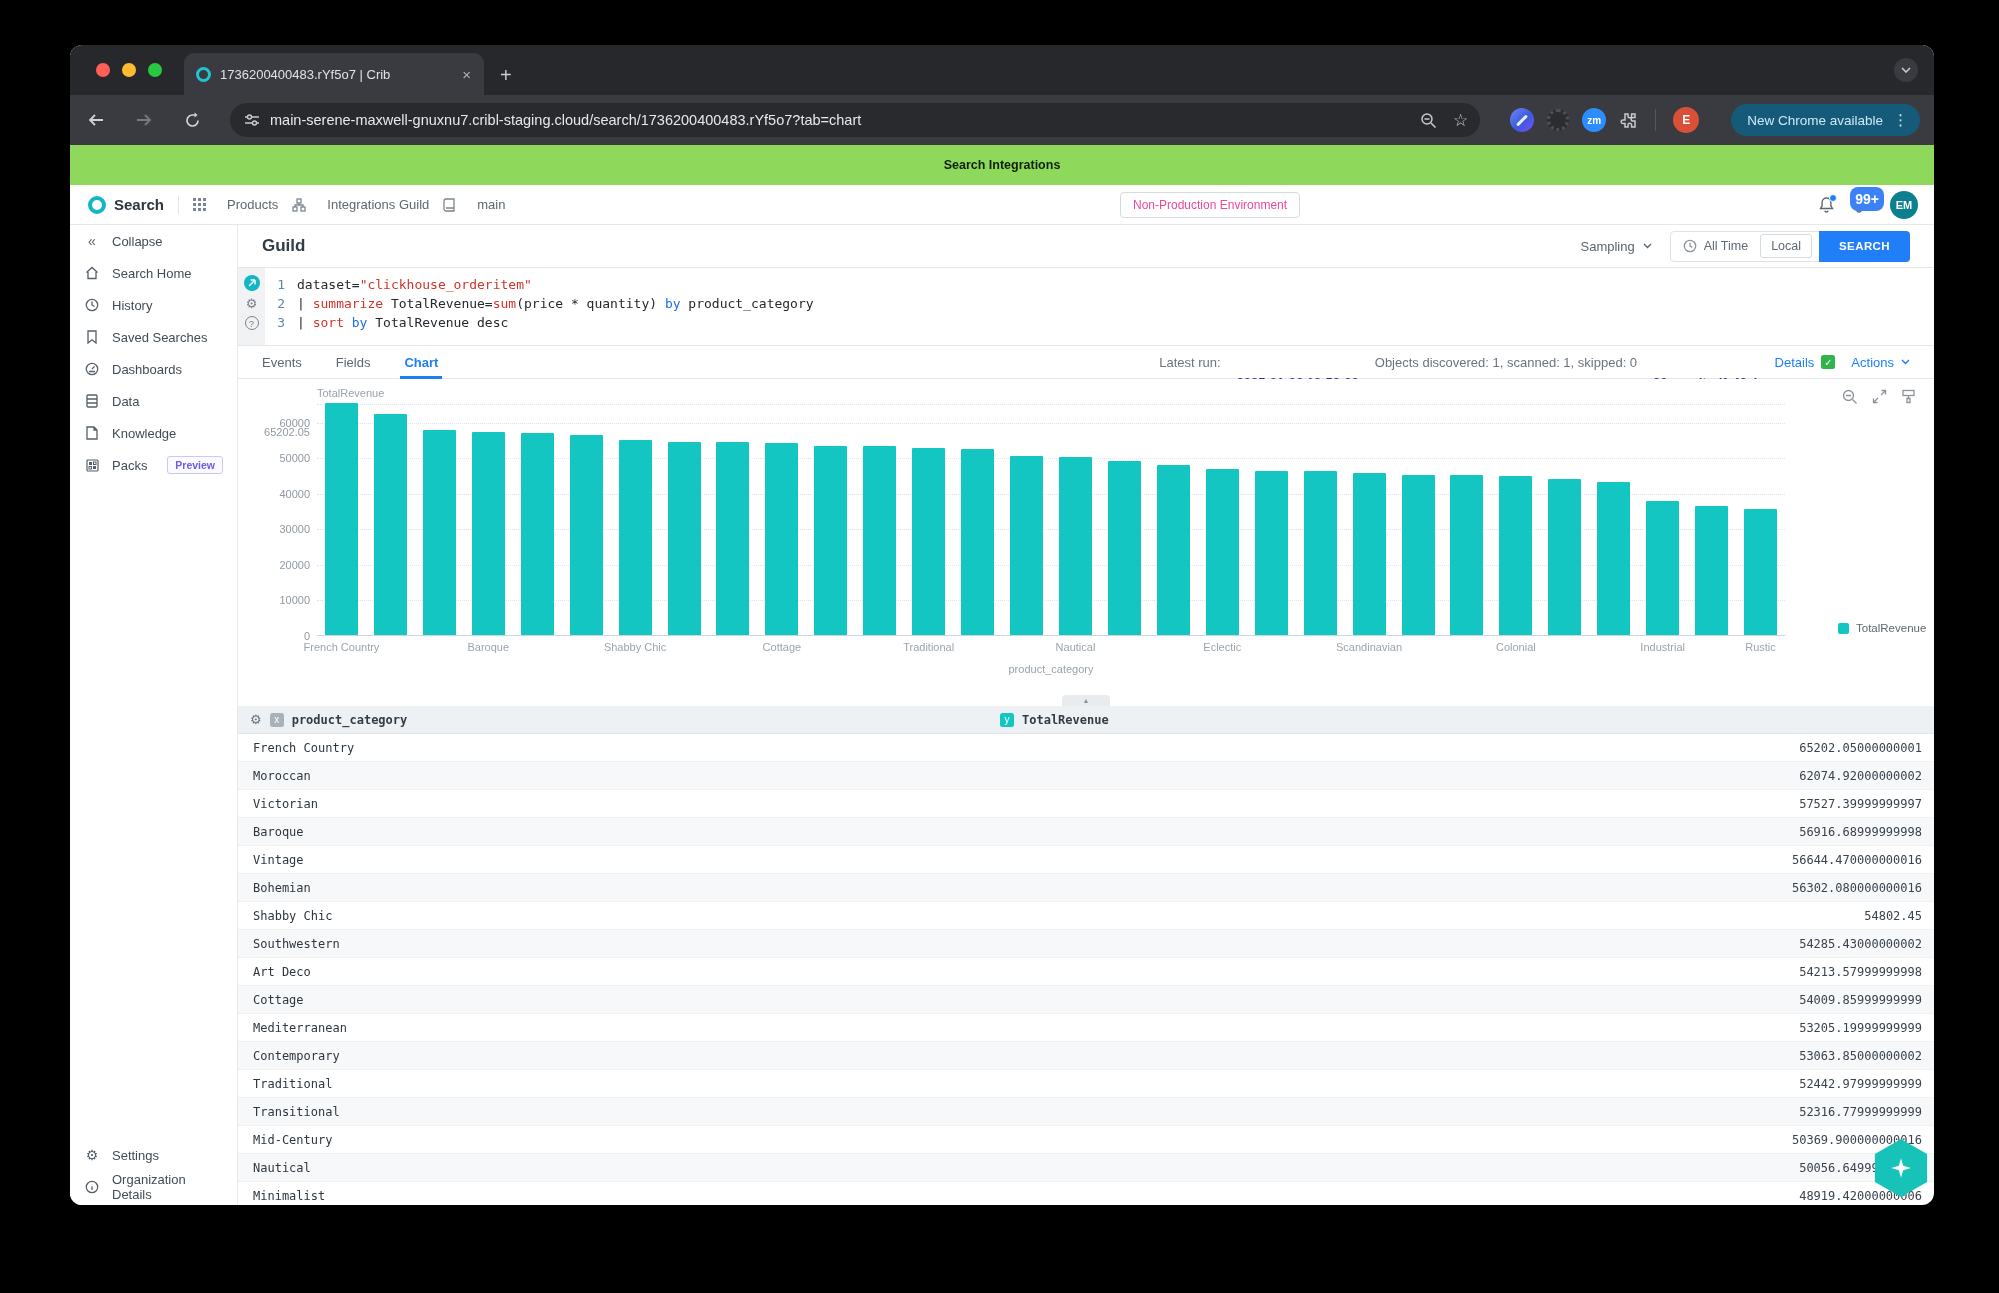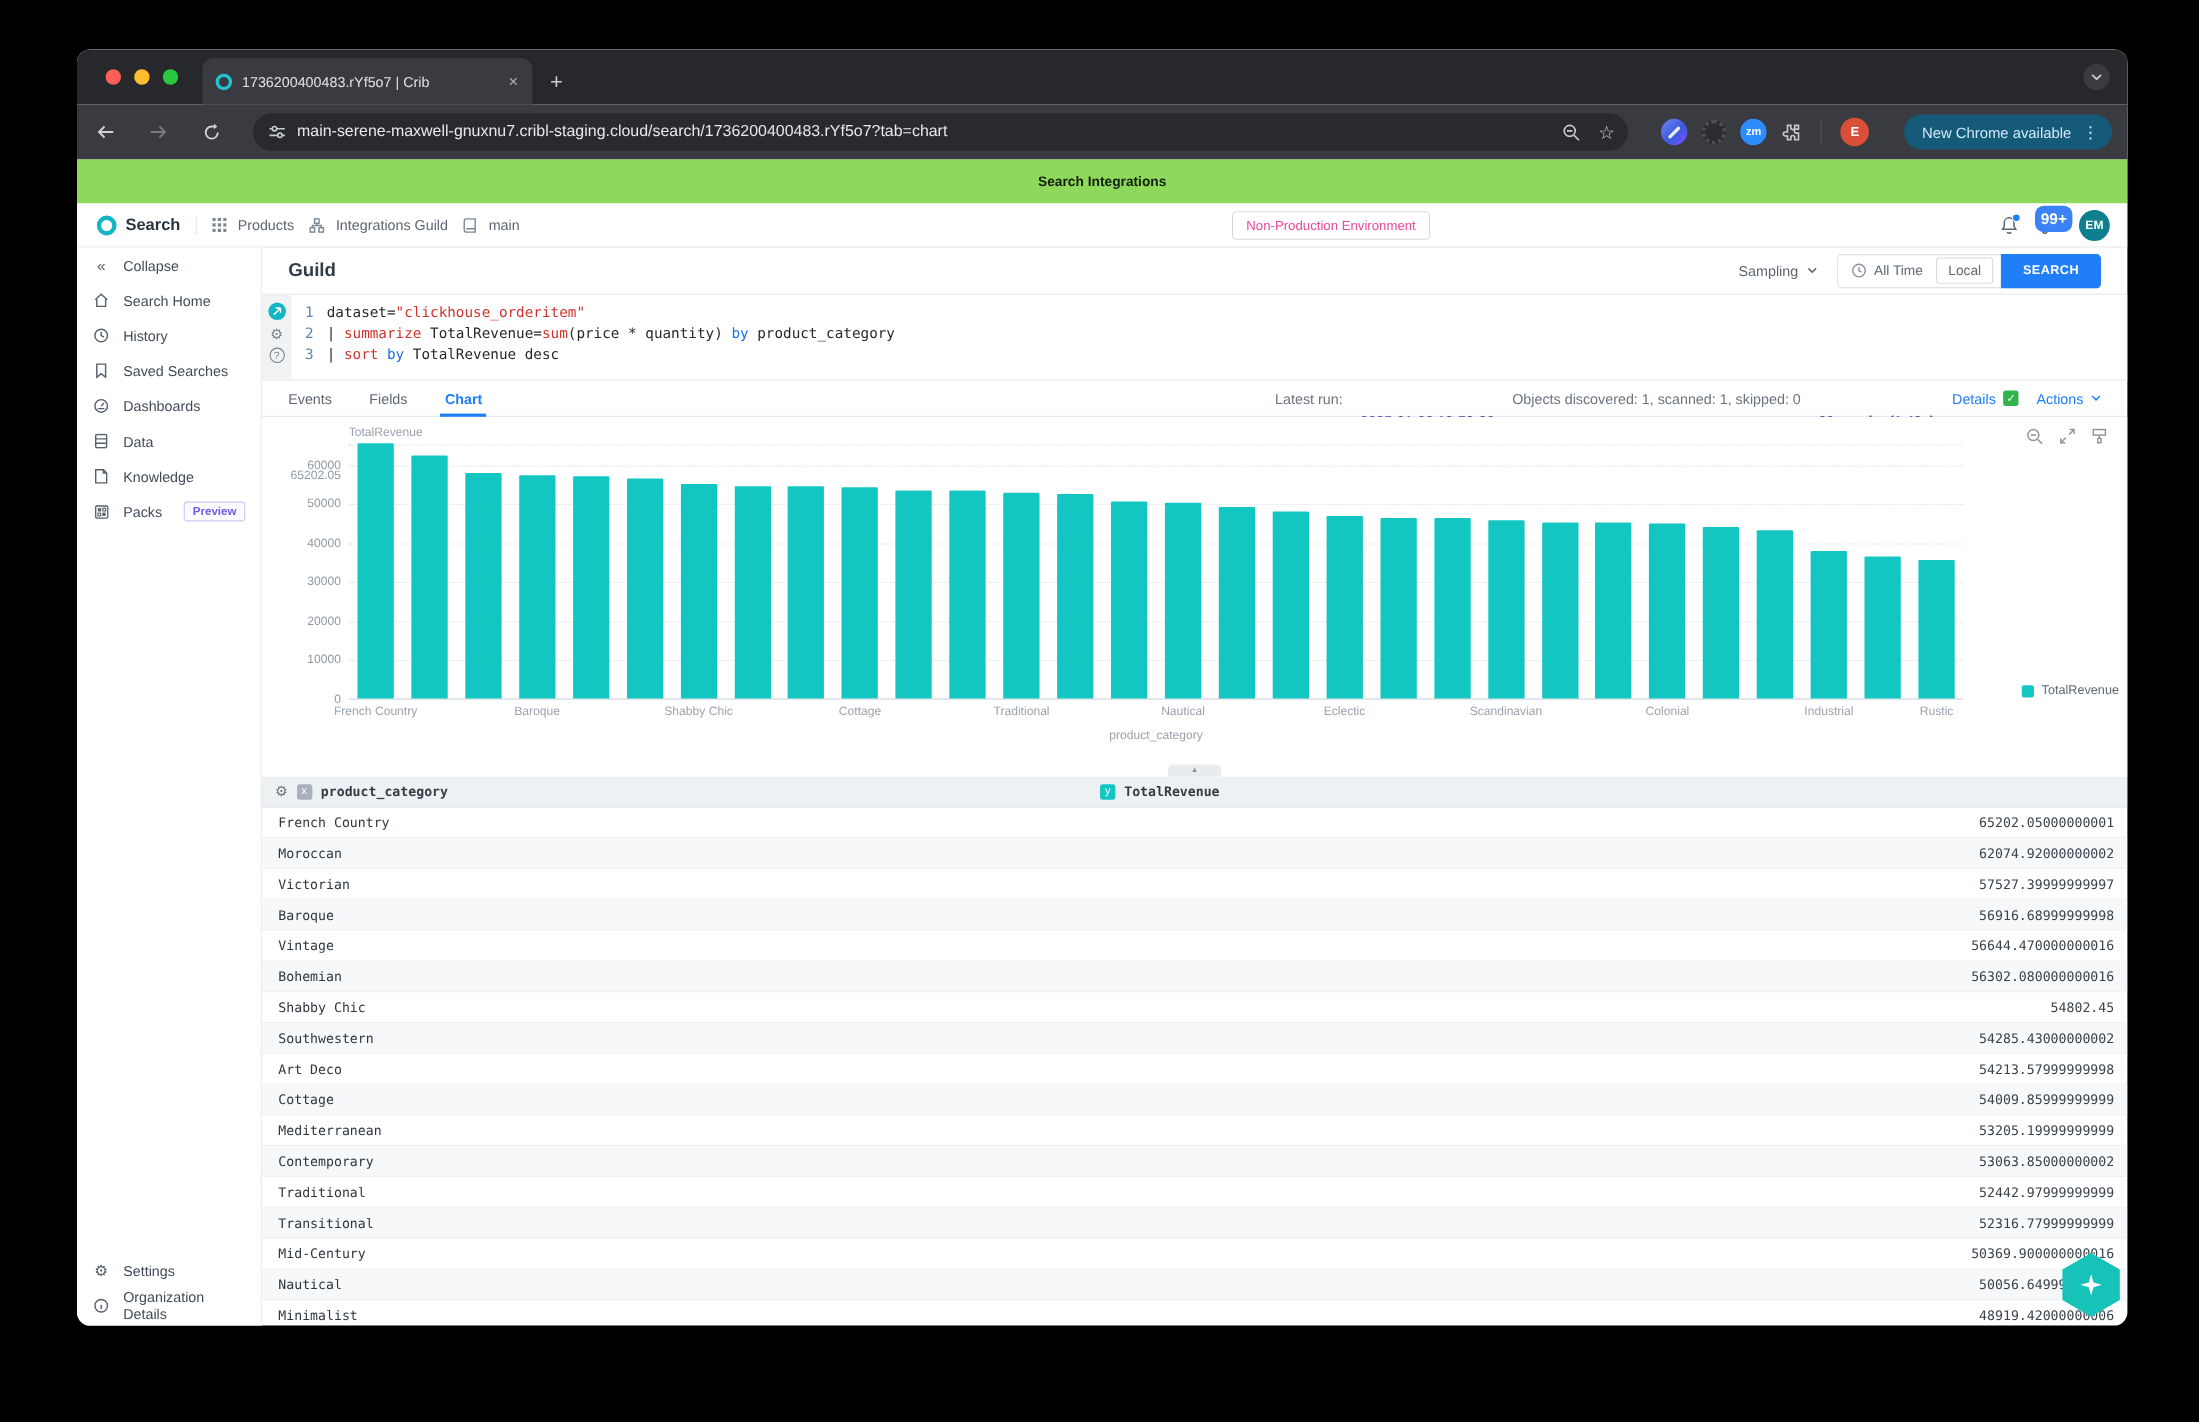--- a/index.html
+++ b/index.html
@@ -48,21 +48,21 @@
   .kebab { font-size:15px; color:#cfe9fa; }
 
   
   .banner { height:40px; background:#8ed95b; display:flex; align-items:center; justify-content:center;
             font-size:12.5px; font-weight:bold; color:#13200b; }
   .appheader { height:40px; background:#fff; border-bottom:1px solid #e4e8eb; display:flex;
                align-items:center; padding:0 16px 0 18px; gap:14px; position:relative; }
   .logo-ring { width:18px; height:18px; border-radius:50%; border:4.5px solid #12b6c4; }
   .brand { font-size:15px; font-weight:bold; color:#2b3540; margin-left:-6px; }
   .vsep { width:1px; height:18px; background:#e1e5e8; }
-  .navitem { display:flex; align-items:center; gap:10px; color:#5d6872; font-size:13px; }
+  .navitem { display:flex; align-items:center; gap:21px; color:#5d6872; font-size:13px; }
   .navitem svg { color:#7b8690; }
   .env-badge { position:absolute; left:1050px; border:1px solid #d5dade; border-radius:4px;
                color:#ec4899; font-size:12px; padding:5px 12px; background:#fff; }
   .hdr-right { margin-left:auto; display:flex; align-items:center; gap:20px; }
   .iconwrap { position:relative; color:#5d6872; }
   .bell-dot { position:absolute; right:-2px; top:-2px; width:8px; height:8px; border-radius:50%;
               background:#1d7ff7; border:1.5px solid #fff; }
   .count-badge { position:absolute; right:-14px; top:-9px; background:#3b82f6; color:#fff;
      font-size:14px; font-weight:bold; border-radius:8px; padding:4px 5px; }
   .avatar-em { width:28px; height:28px; border-radius:50%; background:#0d7f8e; color:#fff;

